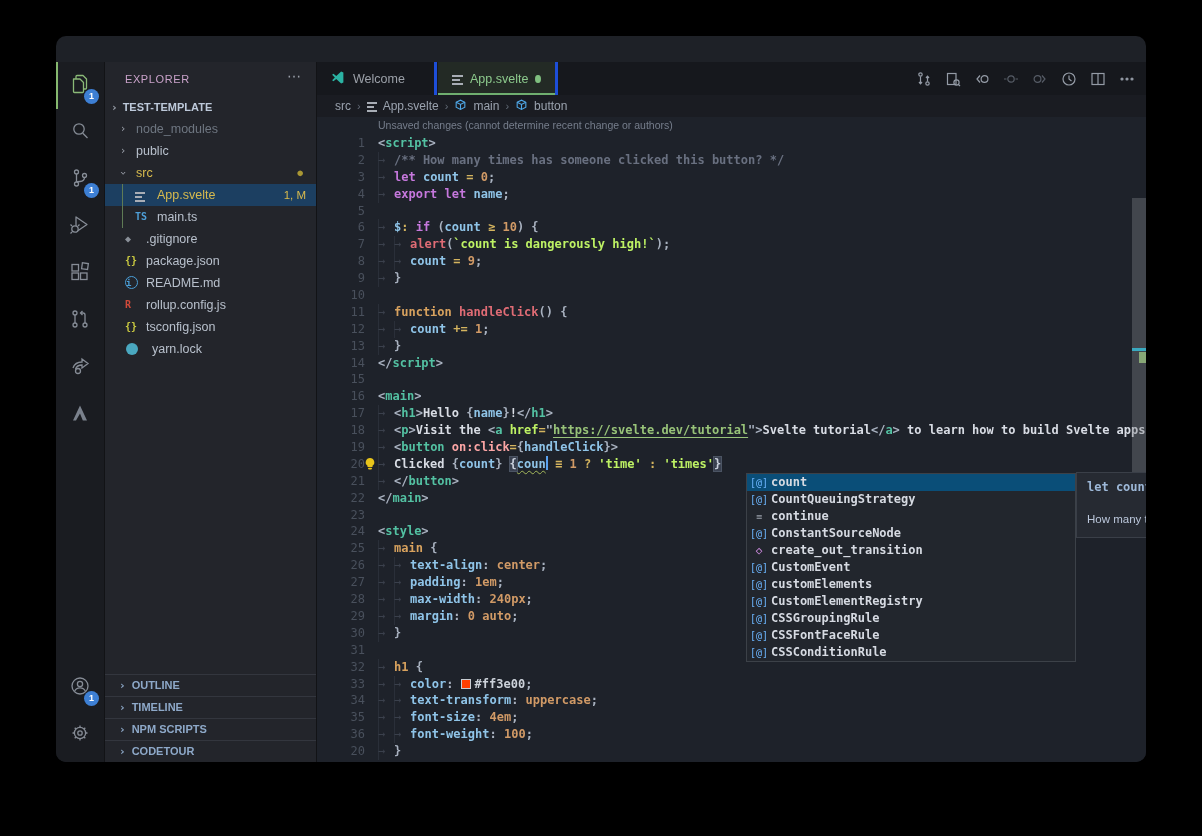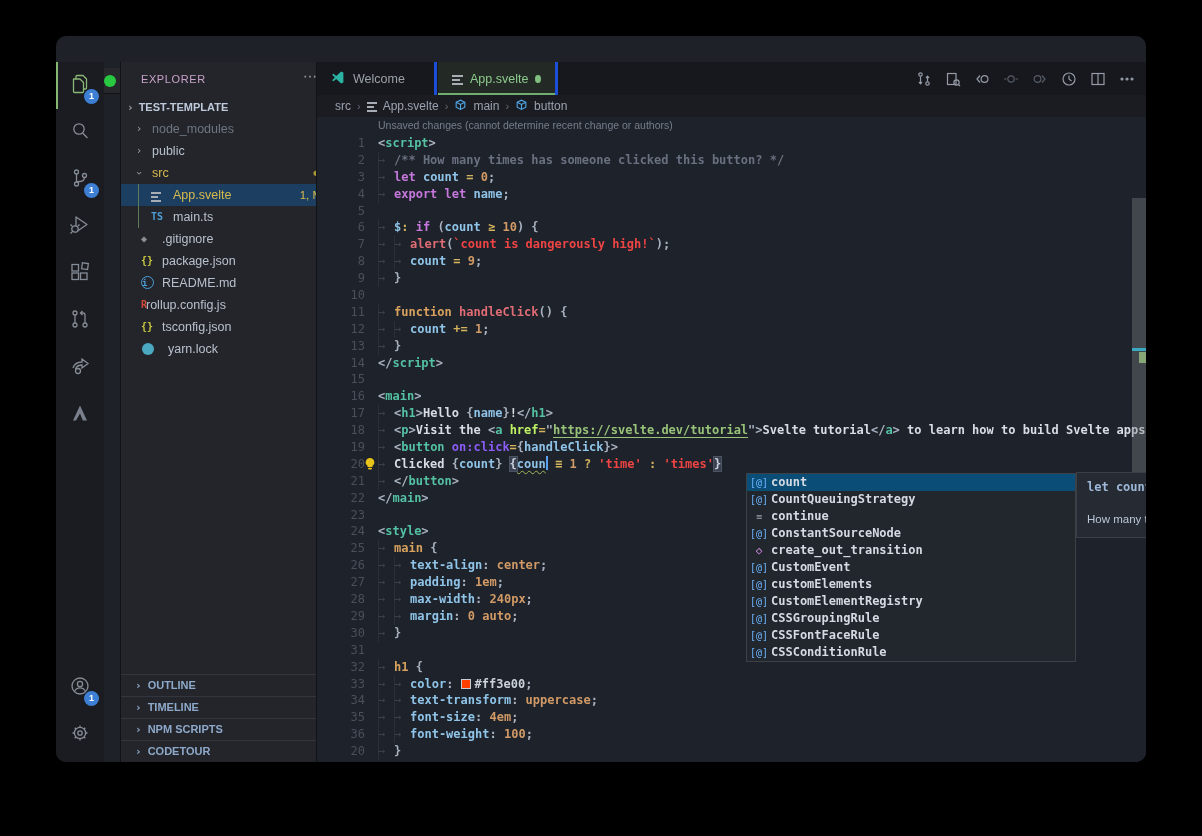--- a/index.html
+++ b/index.html
@@ -9,21 +9,21 @@
             background:#1e2127; border-radius:10px; overflow:hidden;
             box-shadow:0 25px 70px rgba(0,0,0,.8); }
   
   #titlebar { position:absolute; left:0; top:0; right:0; height:26px; background:#26282c;
               border-bottom:1px solid #101113;margin-top:32px; }
   .tl { position:absolute; top:7px; width:12px; height:12px; border-radius:50%; }
   #titlebar .title { position:absolute; left:0; right:0; top:0; height:26px; line-height:26px;
               text-align:center; color:#b9bcc1; font-size:12.5px; }
   
   #activitybar { position:absolute; left:0; top:26px; width:48px; bottom:0; background:#1a1c21; }
-  #sidebar { position:absolute; left:64px; top:26px; width:212px; bottom:0; background:#23252b;
+  #sidebar { position:absolute; left:48px; top:26px; width:212px; bottom:0; background:#23252b;
              border-left:1px solid #121316; }
   #editorgroup { position:absolute; left:260px; top:26px; right:0; bottom:0; background:#1e222a;
              border-left:1px solid #121316; }
   
   .act { position:relative; width:48px; height:47px; display:flex; align-items:center;
          justify-content:center; color:#868c96; }
   .act.active { box-shadow:inset 2px 0 0 #86b86f; }
   .act svg { stroke:#868c96; fill:none; stroke-width:1.3; }
   .act.active svg { stroke:#8ab977; }
   .badge { position:absolute; right:5px; bottom:5px; min-width:15px; height:15px; border-radius:8px;
@@ -83,22 +83,22 @@
             font-family:"Liberation Sans",sans-serif; }
   #code { position:absolute; left:0; top:18px; right:0; }
   .cl { position:relative; height:16.9px; line-height:16.9px; white-space:pre; font-weight:600; }
   .num { position:absolute; left:0; top:0; width:48px; text-align:right; color:#49505c;
          font-weight:400; }
   .ctext { position:absolute; left:61px; top:0; }
   .ind { display:inline-block; width:16px; color:#3a404c; box-shadow:inset 1px 0 0 #2a2f39;
          font-weight:400; }
   .tk-p{color:#a9b2c0} .tk-t{color:#53c1a2} .tk-k{color:#c678dd} .tk-kf{color:#d8a25e}
   .tk-f{color:#e06c75} .tk-v{color:#8fc4e8} .tk-n{color:#d19a66} .tk-o{color:#d4b45f}
-  .tk-s{color:#ef4444} .tk-c{color:#697080}
-  .tk-tx{color:#d8dce4} .tk-at{color:#bef264} .tk-ev{color:#8b5cf6}
+  .tk-s{color:#bef264} .tk-c{color:#697080}
+  .tk-tx{color:#d8dce4} .tk-at{color:#bef264} .tk-ev{color:#fca5a5}
   .tk-pr{color:#8fc4e8} .tk-sel{color:#d8a25e}
   .tk-lnk{color:#98c379; text-decoration:underline; text-underline-offset:3px;}
   .tk-vq{color:#8fc4e8; text-decoration:underline wavy #a3b75a; text-decoration-thickness:1px;
          text-underline-offset:2px;}
   .tk-bm{color:#c9d0dc; background:#3a4150; outline:1px solid #4b5463;}
   .tk-val{color:#d19a66} .tk-hx{color:#ccd2da}
   .cursor { display:inline-block; width:2px; height:14px; background:#5aa2f0;
             vertical-align:-2px; }
   .swatch { display:inline-block; width:10px; height:10px; background:#ff3e00;
             border:1px solid #c8ccd2; vertical-align:-1px; margin-right:4px; }
@@ -252,21 +252,21 @@
         <div class="trow mod"><span class="chev down">›</span><span style="margin-left:31px">src</span><span class="dotbadge">●</span></div>
         <div class="trow mod sel"><span class="svbars ficon" style="left:30px;padding-top:3px">
             <i style="width:10px"></i>
             <i style="width:7px"></i>
             <i style="width:10px"></i>
           </span><span style="margin-left:52px">App.svelte</span><span class="gitbadge">1, M</span></div>
         <div class="trow "><span class="ficon" style="left:30px;color:#4e9fd8">TS</span><span style="margin-left:52px">main.ts</span></div>
         <div class="trow "><span class="ficon" style="left:20px;color:#8a9099">◆</span><span style="margin-left:41px">.gitignore</span></div>
         <div class="trow "><span class="ficon" style="left:20px;color:#cbcb41">{}</span><span style="margin-left:41px">package.json</span></div>
         <div class="trow "><span class="ficon" style="left:20px;top:4px;width:13px;height:13px;border:1px solid #4a9fd8;border-radius:50%;color:#4a9fd8;font-size:9px;line-height:12px;">i</span><span style="margin-left:41px">README.md</span></div>
-        <div class="trow "><span class="ficon" style="left:20px;color:#d04a3a">R</span><span style="margin-left:25px">rollup.config.js</span></div>
+        <div class="trow "><span class="ficon" style="left:20px;color:#d04a3a">R</span><span style="margin-left:41px">rollup.config.js</span></div>
         <div class="trow "><span class="ficon" style="left:20px;color:#cbcb41">{}</span><span style="margin-left:41px">tsconfig.json</span></div>
         <div class="trow "><span class="ficon" style="left:21px;top:5px;width:12px;height:12px;background:#4aa8c0;border-radius:50%;"></span><span style="margin-left:47px">yarn.lock</span></div>
         <div id="src-guide" style="top: 66px; height: 44px;"></div>
       </div>
     <div id="side-sections">
         <div class="ssec"><span class="chev">›</span>OUTLINE</div>
         <div class="ssec"><span class="chev">›</span>TIMELINE</div>
         <div class="ssec"><span class="chev">›</span>NPM SCRIPTS</div>
         <div class="ssec"><span class="chev">›</span>CODETOUR</div>
       </div>

